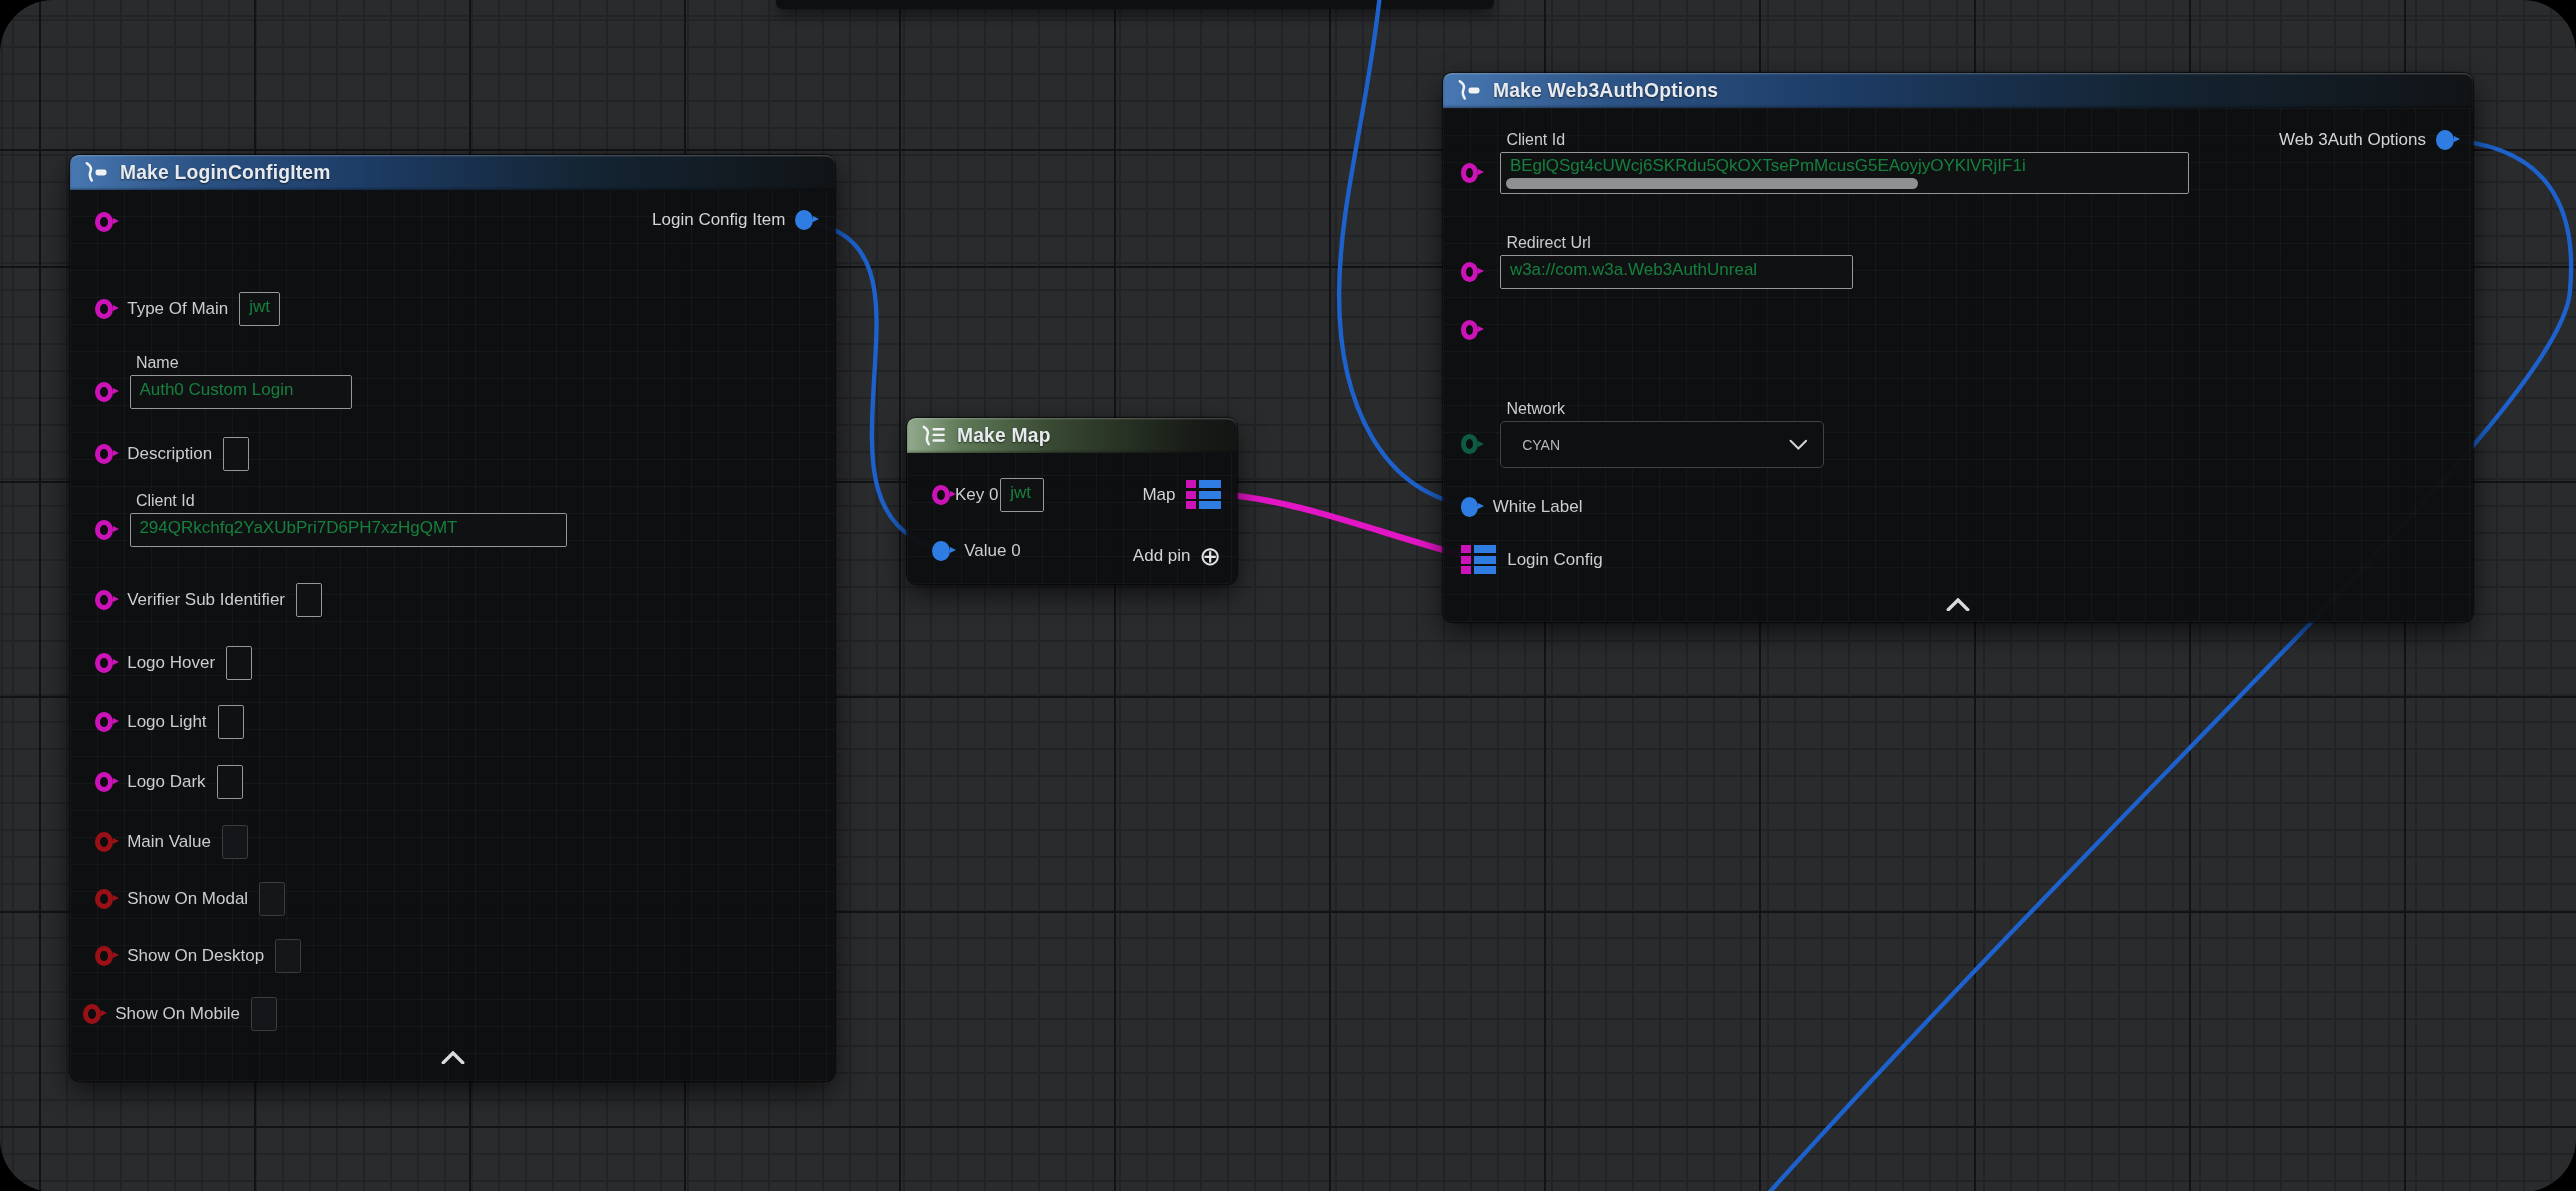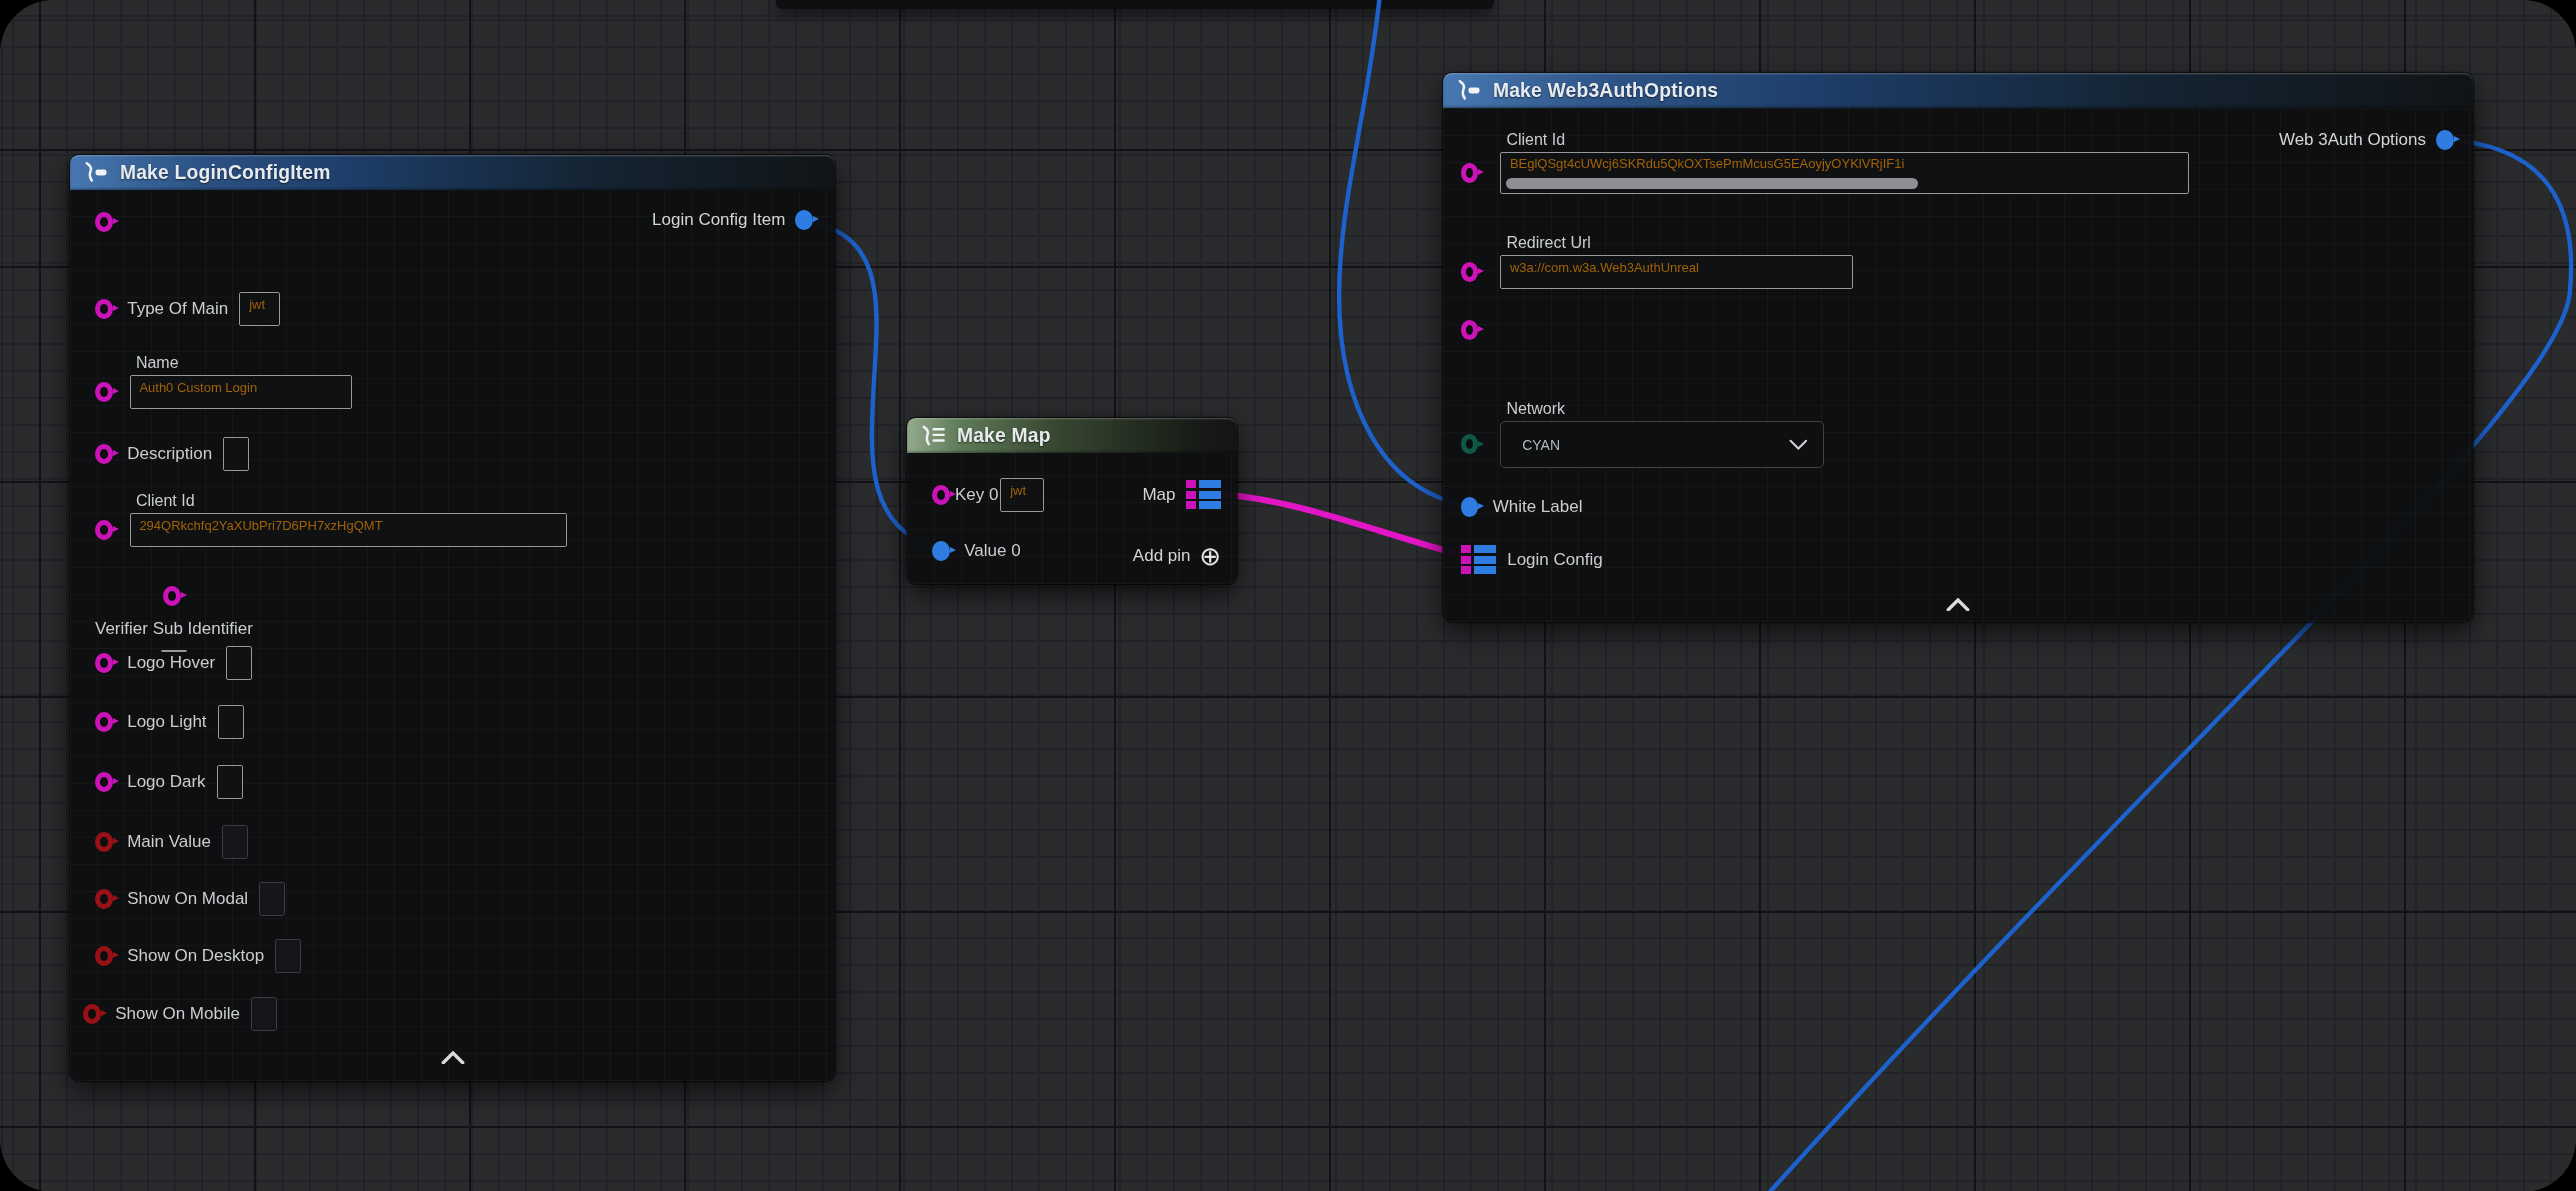--- a/index.html
+++ b/index.html
@@ -45,21 +45,21 @@
   .pin.obj{--pc:var(--object-pin,#2f7de2);}
   .mappin{display:grid;grid-template-columns:10px 22.4px;grid-auto-rows:8px;gap:2.5px 3.1px;flex:0 0 auto;}
   .mappin span:nth-child(odd){background:var(--string-pin,#cb13b8);}
   .mappin span:nth-child(even){background:var(--object-pin,#2f7de2);}
   
   .prow{position:absolute;display:flex;align-items:center;gap:11.2px;height:34px;}
   .pfield{position:absolute;display:flex;align-items:flex-end;gap:13.7px;}
   .plabel{font-size:17px;color:#cbcdcf;white-space:nowrap;}
   .flabel{font-size:16px;color:#cbcdcf;margin:0 0 3.1px 6.2px;white-space:nowrap;}
   .tbox{box-sizing:border-box;height:34px;border:1.9px solid #96989a;border-radius:1.9px;background:#101113;
-    font-size:13px;color:#a16207;padding:3.7px 8.7px;white-space:nowrap;overflow:hidden;}
+    font-size:17px;color:#15803d;padding:3.7px 8.7px;white-space:nowrap;overflow:hidden;}
   .tbox.empty{width:26px;padding:0;}
   .cbox{box-sizing:border-box;width:26px;height:34px;border:1.9px solid #3b3d3f;border-radius:2.5px;background:#15161a;}
   .pin.mb7{margin-bottom:4.4px;}  .pin.mb14{margin-bottom:8.7px;}  .pin.mb18{margin-bottom:11.2px;}
   .outrow{position:absolute;display:flex;align-items:center;gap:10px;height:25px;}
   .outlabel{font-size:17px;color:#d3d5d7;white-space:nowrap;}
   .collapse{position:absolute;width:37px;height:18.7px;display:flex;align-items:center;justify-content:center;}
   
   .tbox.wide{width:689px;height:42px;position:relative;padding-top:2.5px;}
   .hscroll{position:absolute;left:5px;bottom:4.4px;width:60%;height:10.6px;border-radius:5.6px;background:#8e9093;}
   .dropdown{box-sizing:border-box;width:324px;height:47px;background:#0e0f11;border:1.9px solid #404244;border-radius:5px;
@@ -124,21 +124,21 @@
       </div>
 
       <div class="pfield" style="top:337px;left:25px;">
         <span class="pin str mb7"></span>
         <div>
           <div class="flabel">Client Id</div>
           <div class="tbox" style="width:437px;">294QRkchfq2YaXUbPri7D6PH7xzHgQMT</div>
         </div>
       </div>
 
-      <div class="prow" style="top:428px;left:25px;flex-direction:column;">
+      <div class="prow" style="top:428px;left:25px;">
         <span class="pin str"></span>
         <span class="plabel">Verifier Sub Identifier</span>
         <div class="tbox empty"></div>
       </div>
 
       <div class="prow" style="top:491px;left:25px;">
         <span class="pin str"></span>
         <span class="plabel">Logo Hover</span>
         <div class="tbox empty"></div>
       </div>

